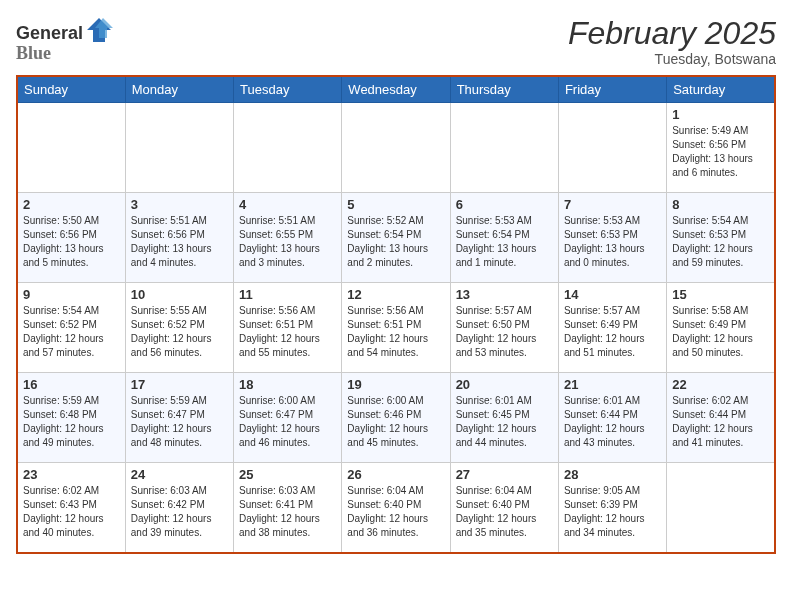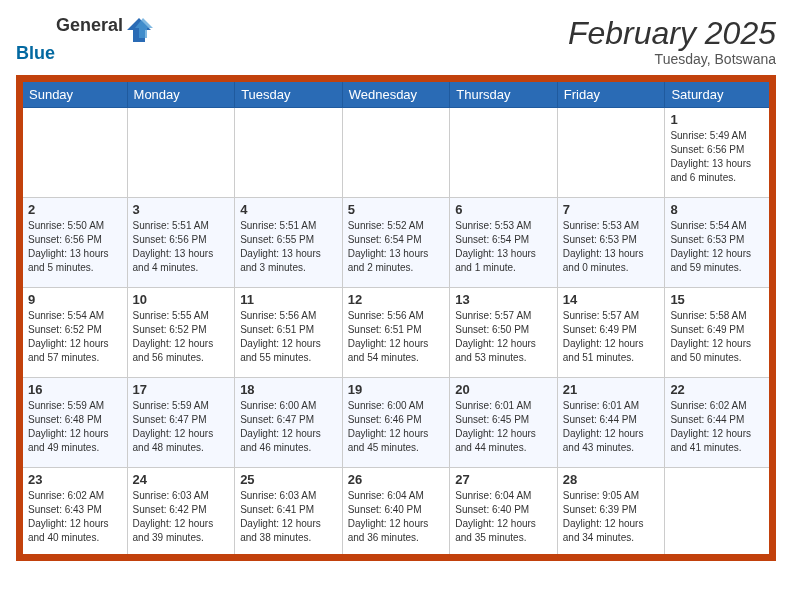--- a/index.html
+++ b/index.html
@@ -20,21 +20,21 @@
       display: flex;
       align-items: center;
       gap: 0;
     }
     .logo-text {
       font-size: 18px;
       font-weight: bold;
       line-height: 1.1;
     }
     .logo-general { color: #333; }
-    .logo-blue { color: #0369a1; }
+    .logo-blue { color: #737373; font-family: Liberation Serif, serif; }
     .logo-icon {
       width: 28px;
       height: 28px;
       margin-left: 2px;
     }
     .title-block {
       text-align: right;
     }
     .month-title {
       font-size: 32px;
@@ -43,21 +43,21 @@
       line-height: 1.1;
       font-style: italic;
     }
     .location {
       font-size: 14px;
       color: #555;
     }
     .calendar {
       width: 100%;
       border-collapse: collapse;
-      border: 7px solid #c2410c;
+      border: 2px solid #c2410c;
     }
     .calendar th {
       background-color: #2a6bb5;
       color: white;
       text-align: left;
       padding: 5px 6px;
       font-size: 13px;
       font-weight: normal;
       border: 1px solid #1f5a9e;
     }
@@ -94,21 +94,21 @@
     thead tr th {
       background-color: #2a6bb5 !important;
     }
   </style>
 </head>
 <body>
 
 <div class="header">
   <div class="logo">
     <div>
-      <div style="display:flex;align-items:flex-start;margin-left:40px;">
+      <div style="display:flex;align-items:flex-end;">
         <span class="logo-text logo-general">General</span>
         <svg class="logo-icon" viewBox="0 0 28 28">
           <polygon points="14,2 26,14 20,14 20,26 8,26 8,14 2,14" fill="#2a6bb5"></polygon>
           <polygon points="18,2 28,12 22,12 22,22 14,22 14,12 10,12" fill="#4a9ad4" opacity="0.7"></polygon>
         </svg>
       </div>
       <div class="logo-text logo-blue">Blue</div>
     </div>
   </div>
   <div class="title-block">

